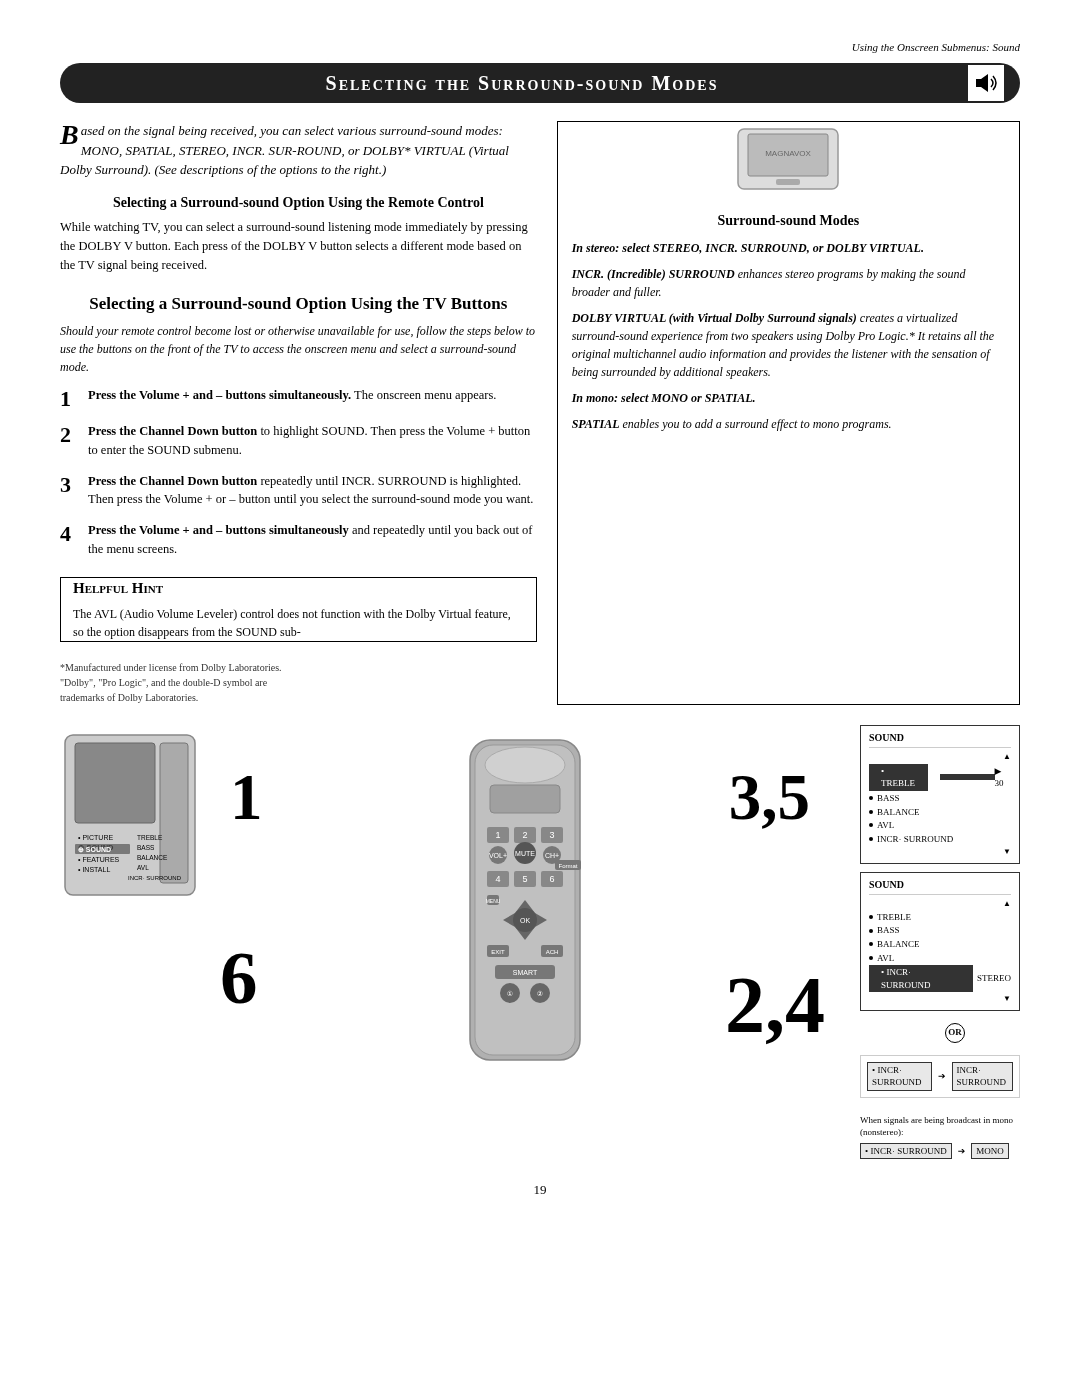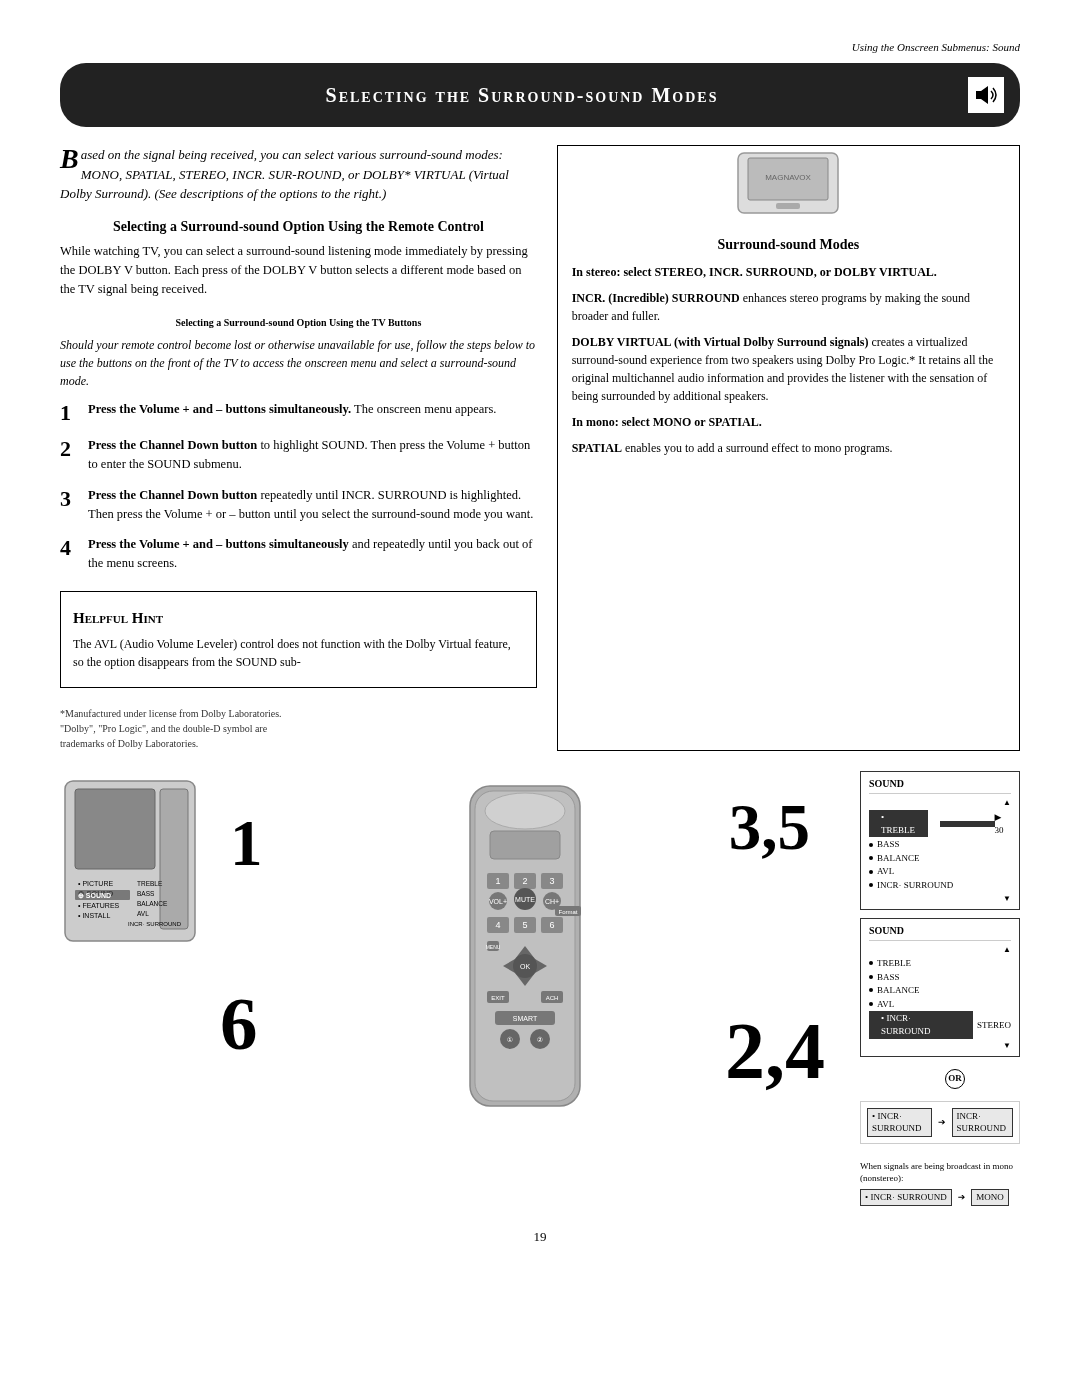--- a/index.html
+++ b/index.html
@@ -16,21 +16,21 @@
     .page-header {
       text-align: right;
       font-size: 11px;
       margin-bottom: 8px;
       font-style: italic;
     }
     .title-bar {
       background: #222;
       color: #fff;
       text-align: center;
-      padding: 14px 16px;
+      padding: 2px 16px;
       font-size: 20px;
       font-variant: small-caps;
       letter-spacing: 2px;
       font-weight: bold;
       display: flex;
       align-items: center;
       justify-content: space-between;
       margin-bottom: 18px;
       border-radius: 26px;
     }
@@ -78,21 +78,21 @@
       margin-bottom: 6px;
       line-height: 1.3;
     }
     .body-text {
       font-size: 12.5px;
       line-height: 1.5;
       margin-bottom: 16px;
     }
     .section-heading2 {
       font-weight: bold;
-      font-size: 10px;
+      font-size: 17px;
       text-align: center;
       margin-bottom: 6px;
       margin-top: 18px;
     }
     .italic-intro {
       font-style: italic;
       font-size: 12px;
       margin-bottom: 10px;
       line-height: 1.5;
     }
@@ -116,21 +116,21 @@
     .step-text {
       font-size: 12.5px;
       line-height: 1.5;
     }
     .step-text b {
       font-weight: bold;
     }
     .helpful-hint {
       border: 1.5px solid #000;
       margin-top: 18px;
-      padding: 16px 12px;
+      padding: 0 12px;
     }
     .helpful-hint-title {
       font-variant: small-caps;
       font-size: 15px;
       font-weight: bold;
       margin-bottom: 6px;
     }
     .helpful-hint-text {
       font-size: 12px;
       line-height: 1.5;
@@ -150,20 +150,21 @@
     .surround-modes-title {
       font-weight: bold;
       font-size: 14px;
       text-align: center;
       margin-bottom: 8px;
     }
     .surround-section {
       font-size: 12px;
       line-height: 1.5;
       margin-bottom: 8px;
+      font-style: italic;
     }
     .surround-section b {
       font-weight: bold;
     }
     
     .middle-section {
       display: flex;
       gap: 10px;
       margin-top: 10px;
       align-items: flex-start;
@@ -364,21 +365,21 @@
       <text x="77" y="125" font-size="6.5" fill="#000" font-family="Arial">BASS</text>
       <text x="77" y="135" font-size="6.5" fill="#000" font-family="Arial">BALANCE</text>
       <text x="77" y="145" font-size="6.5" fill="#000" font-family="Arial">AVL</text>
       <text x="68" y="155" font-size="6" fill="#000" font-family="Arial">INCR· SURROUND</text>
     </svg>
   </div>
 
   <div style="position:relative; flex:1; display:flex; justify-content:center;">
 
     <div style="position:absolute; left:20px; top:40px; font-size:65px; font-weight:bold; color:#000; line-height:1;">1</div>
-    <div style="position:absolute; right:30px; top:24px; font-size:65px; font-weight:bold; color:#000; line-height:1;">3,5</div>
+    <div style="position:absolute; right:30px; top:40px; font-size:65px; font-weight:bold; color:#000; line-height:1;">3,5</div>
     <div style="position:absolute; left:10px; bottom:60px; font-size:75px; font-weight:bold; color:#000; line-height:1;">6</div>
     <div style="position:absolute; right:15px; bottom:30px; font-size:80px; font-weight:bold; color:#000; line-height:1;">2,4</div>
 
     <svg width="180" height="340" viewBox="0 0 180 340" style="margin-top:10px;">
 
       <rect x="35" y="5" width="110" height="320" rx="20" fill="#b0b0b0" stroke="#888" stroke-width="1.5"></rect>
       <rect x="40" y="10" width="100" height="310" rx="18" fill="#c0c0c0" stroke="#999" stroke-width="1"></rect>
 
       <ellipse cx="90" cy="30" rx="40" ry="18" fill="#d0d0d0" stroke="#aaa" stroke-width="1"></ellipse>
 

